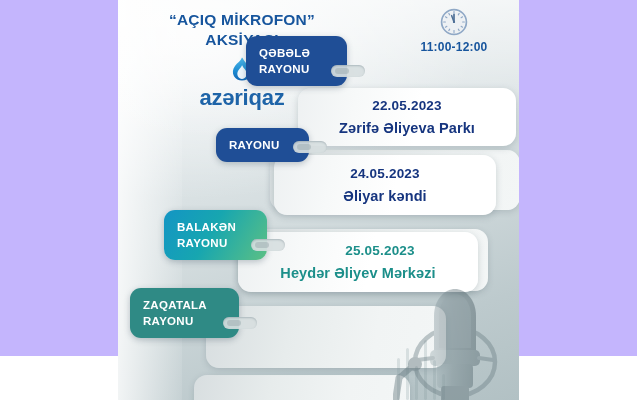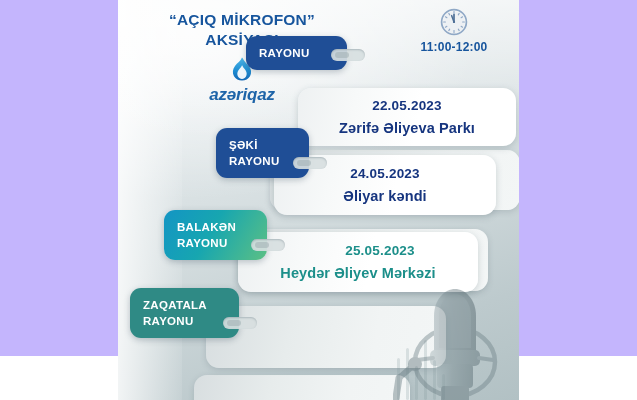--- a/index.html
+++ b/index.html
@@ -67,24 +67,23 @@
     position: absolute;
     left: 0;
     top: 57px;
     width: 248px;
     text-align: center;
   }
   .logo-flame { display: block; margin: 0 auto 2px auto; }
   .logo-word {
     display: block;
     color: #1e64a8;
-    font-size: 17px;
+    font-size: 22px;
     font-weight: bold;
     letter-spacing: -0.2px;
-    font-style: italic;
   }
 
   .timebox {
     position: absolute;
     left: 276px;
     top: 8px;
     width: 120px;
     text-align: center;
   }
   .clock-icon { display: block; margin: 0 auto 4px auto; }
@@ -251,28 +250,28 @@
       <div class="c-place" style="color:#16357f;">Əliyar kəndi</div>
     </div>
 
     <div class="card" style="left:120px; top:232px; width:240px; height:60px;">
       <div class="c-date" style="color:#1c8f8a;margin-left:44px;">25.05.2023</div>
       <div class="c-place" style="color:#1c8f8a;">Heydər Əliyev Mərkəzi</div>
     </div>
 
 
     <div class="badge" style="left:128px; top:36px; width:76px; background:#1f4e96;">
+      <span class="b-l1">QƏBƏLƏ</span>
       <span class="b-l2">RAYONU</span>
       <span class="plug">
           <span class="plug-inner"></span>
         </span>
     </div>
 
     <div class="badge" style="left:98px; top:128px; width:68px; background:#1f4e96;">
-      <span class="b-l1">ŞƏKİ</span>
       <span class="b-l2">RAYONU</span>
       <span class="plug">
           <span class="plug-inner"></span>
         </span>
     </div>
 
     <div class="badge" style="left:46px; top:210px; width:78px; background:linear-gradient(120deg,#1395c4 0%,#17a6b0 45%,#5cc084 100%);">
       <span class="b-l1">BALAKƏN</span>
       <span class="b-l2">RAYONU</span>
       <span class="plug">

